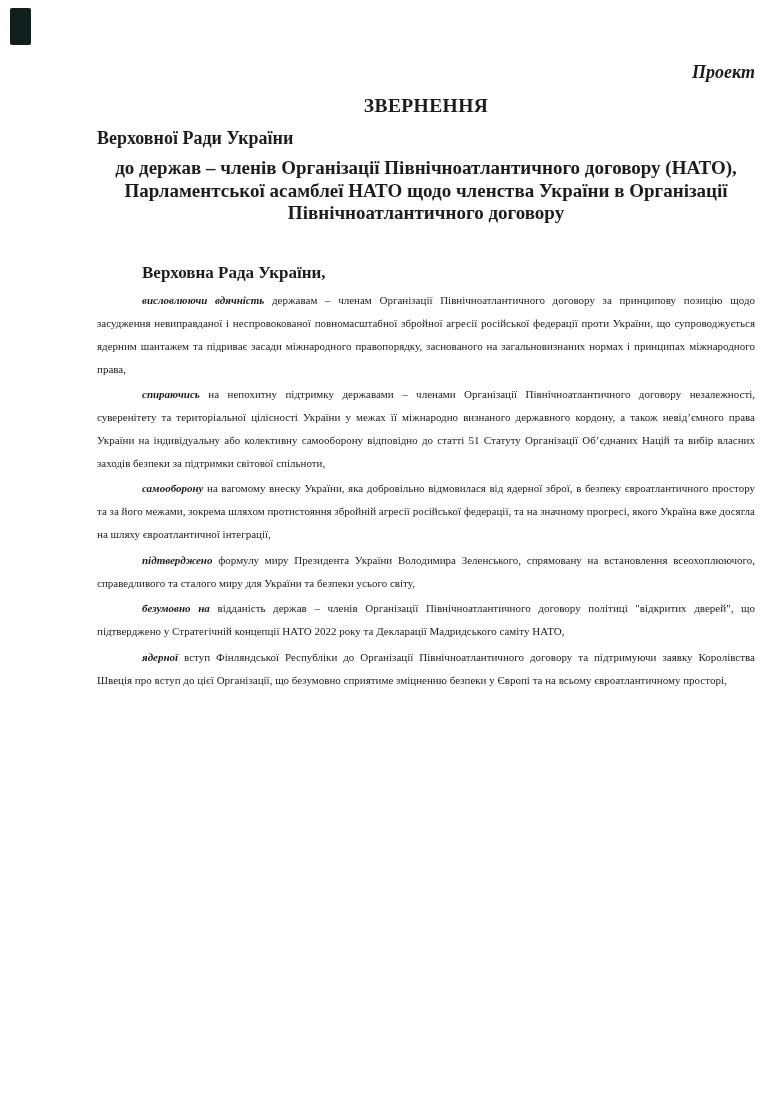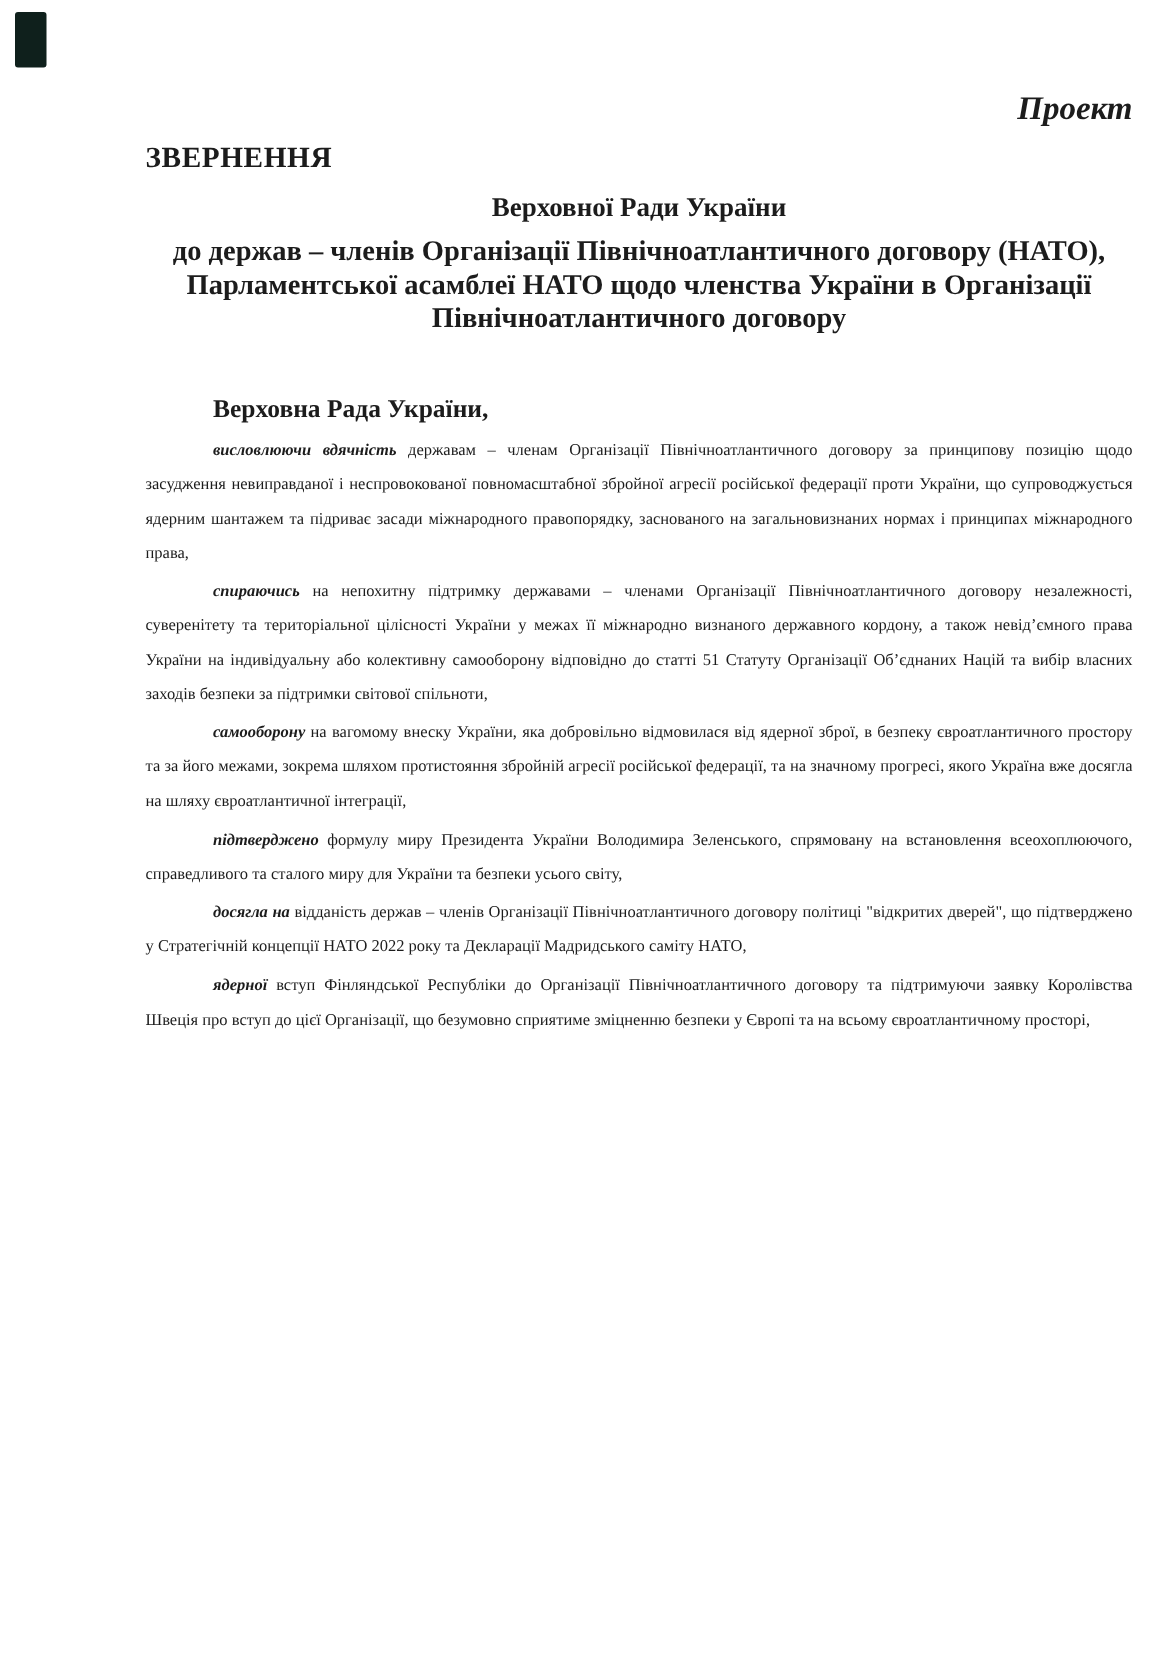--- a/index.html
+++ b/index.html
@@ -30,34 +30,34 @@
   .content {
     position: absolute;
     left: 97px;
     right: 21px;
     top: 62px;
   }
   .draft {
     text-align: right;
     font-weight: bold;
     font-style: italic;
-    font-size: 22px;
+    font-size: 18px;
     line-height: 20px;
     margin: 0 0 12px 0;
   }
   .title {
-    text-align: left;
+    text-align: center;
     font-weight: bold;
     font-size: 19.5px;
     letter-spacing: 0.4px;
     line-height: 24px;
     margin: 0 0 8px 0;
   }
   .author {
-    text-align: center;
+    text-align: left;
     font-weight: bold;
     font-size: 18px;
     line-height: 24px;
     margin: 0 0 7px 0;
   }
   .subject {
     text-align: center;
     font-weight: bold;
     font-size: 19px;
     line-height: 22.7px;
@@ -103,18 +103,18 @@
     <div class="body">
       <p><span class="lead">висловлюючи вдячність</span><span> державам – членам Організації Північноатлантичного договору за принципову позицію щодо засудження невиправданої і неспровокованої повномасштабної збройної агресії російської федерації проти України, що супроводжується ядерним шантажем та підриває засади міжнародного правопорядку, заснованого на загальновизнаних нормах і принципах міжнародного права,</span></p>
 
       <p><span class="lead">спираючись</span><span> на непохитну підтримку державами – членами Організації Північноатлантичного договору незалежності, суверенітету та територіальної цілісності України у межах її міжнародно визнаного державного кордону, а також невід’ємного права України на індивідуальну або колективну самооборону відповідно до статті 51 Статуту Організації Об’єднаних Націй та вибір власних заходів безпеки за підтримки світової спільноти,</span></p>
 
       <p><span class="lead">самооборону</span><span> на вагомому внеску України, яка добровільно відмовилася від ядерної зброї, в безпеку євроатлантичного простору та за його межами, зокрема шляхом протистояння збройній агресії російської федерації, та на значному прогресі, якого Україна вже досягла на шляху євроатлантичної інтеграції,</span></p>
 
       <p><span class="lead">підтверджено</span><span> формулу миру Президента України Володимира Зеленського, спрямовану на встановлення всеохоплюючого, справедливого та сталого миру для України та безпеки усього світу,</span></p>
 
 
-      <p><span class="lead">досягла на</span><span> відданість держав – членів Організації Північноатлантичного договору політиці "відкритих дверей", що підтверджено у Стратегічній концепції НАТО 2022 року та Декларації Мадридського саміту НАТО,</span></p>
+      <p><span class="lead">безумовно на</span><span> відданість держав – членів Організації Північноатлантичного договору політиці "відкритих дверей", що підтверджено у Стратегічній концепції НАТО 2022 року та Декларації Мадридського саміту НАТО,</span></p>
 
       <p><span class="lead">ядерної</span><span> вступ Фінляндської Республіки до Організації Північноатлантичного договору та підтримуючи заявку Королівства Швеція про вступ до цієї Організації, що безумовно сприятиме зміцненню безпеки у Європі та на всьому євроатлантичному просторі,</span></p>
     </div>
   </div>
 </div>
 
 </body></html>

